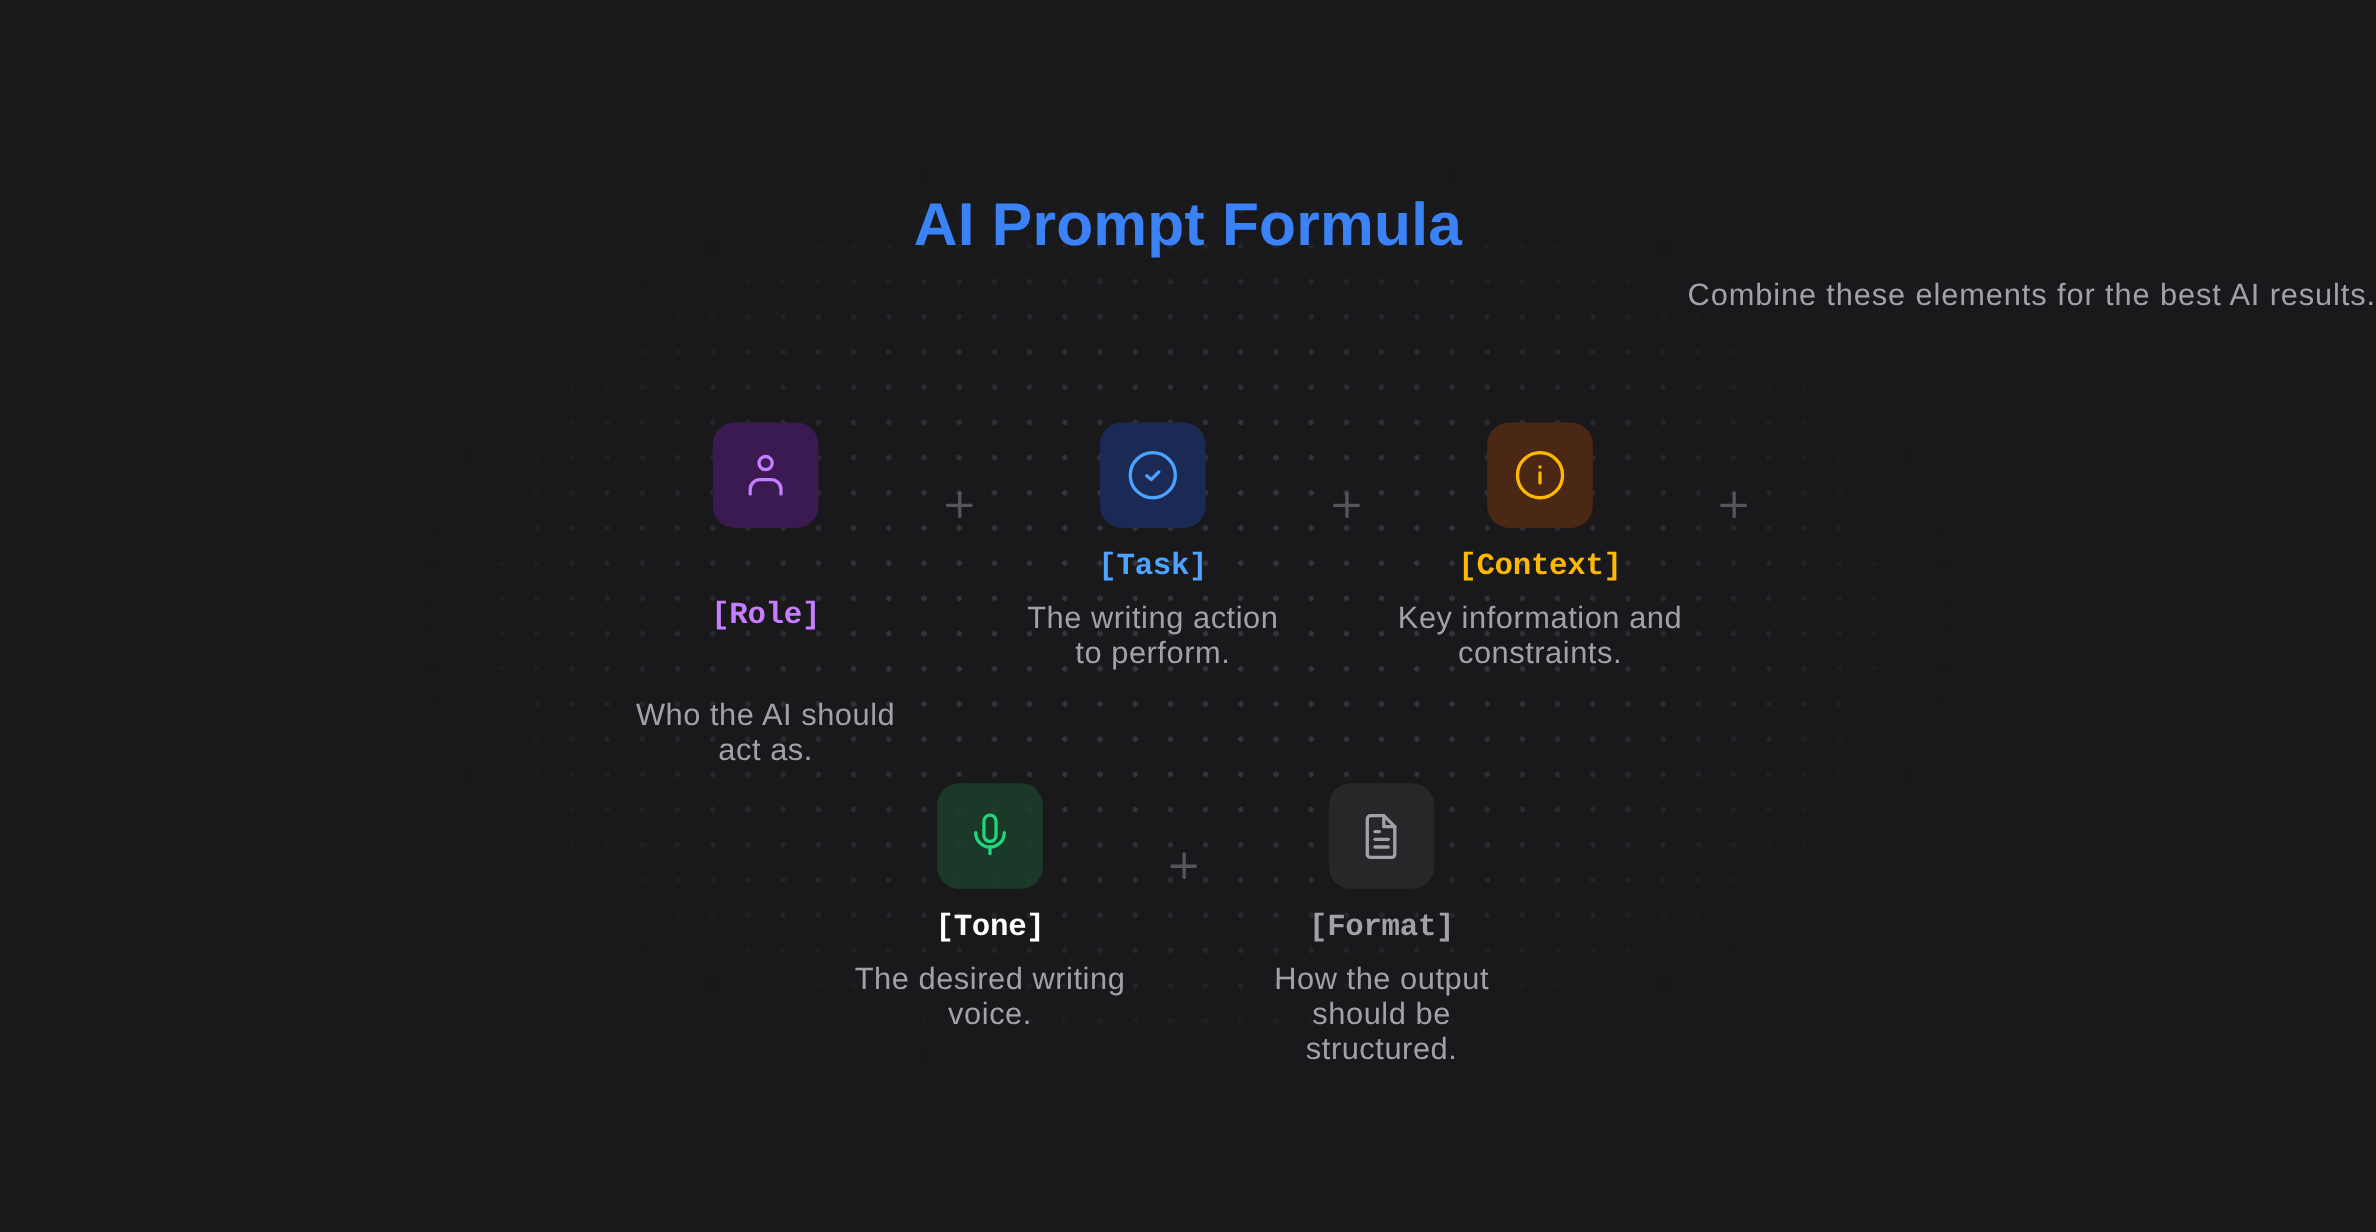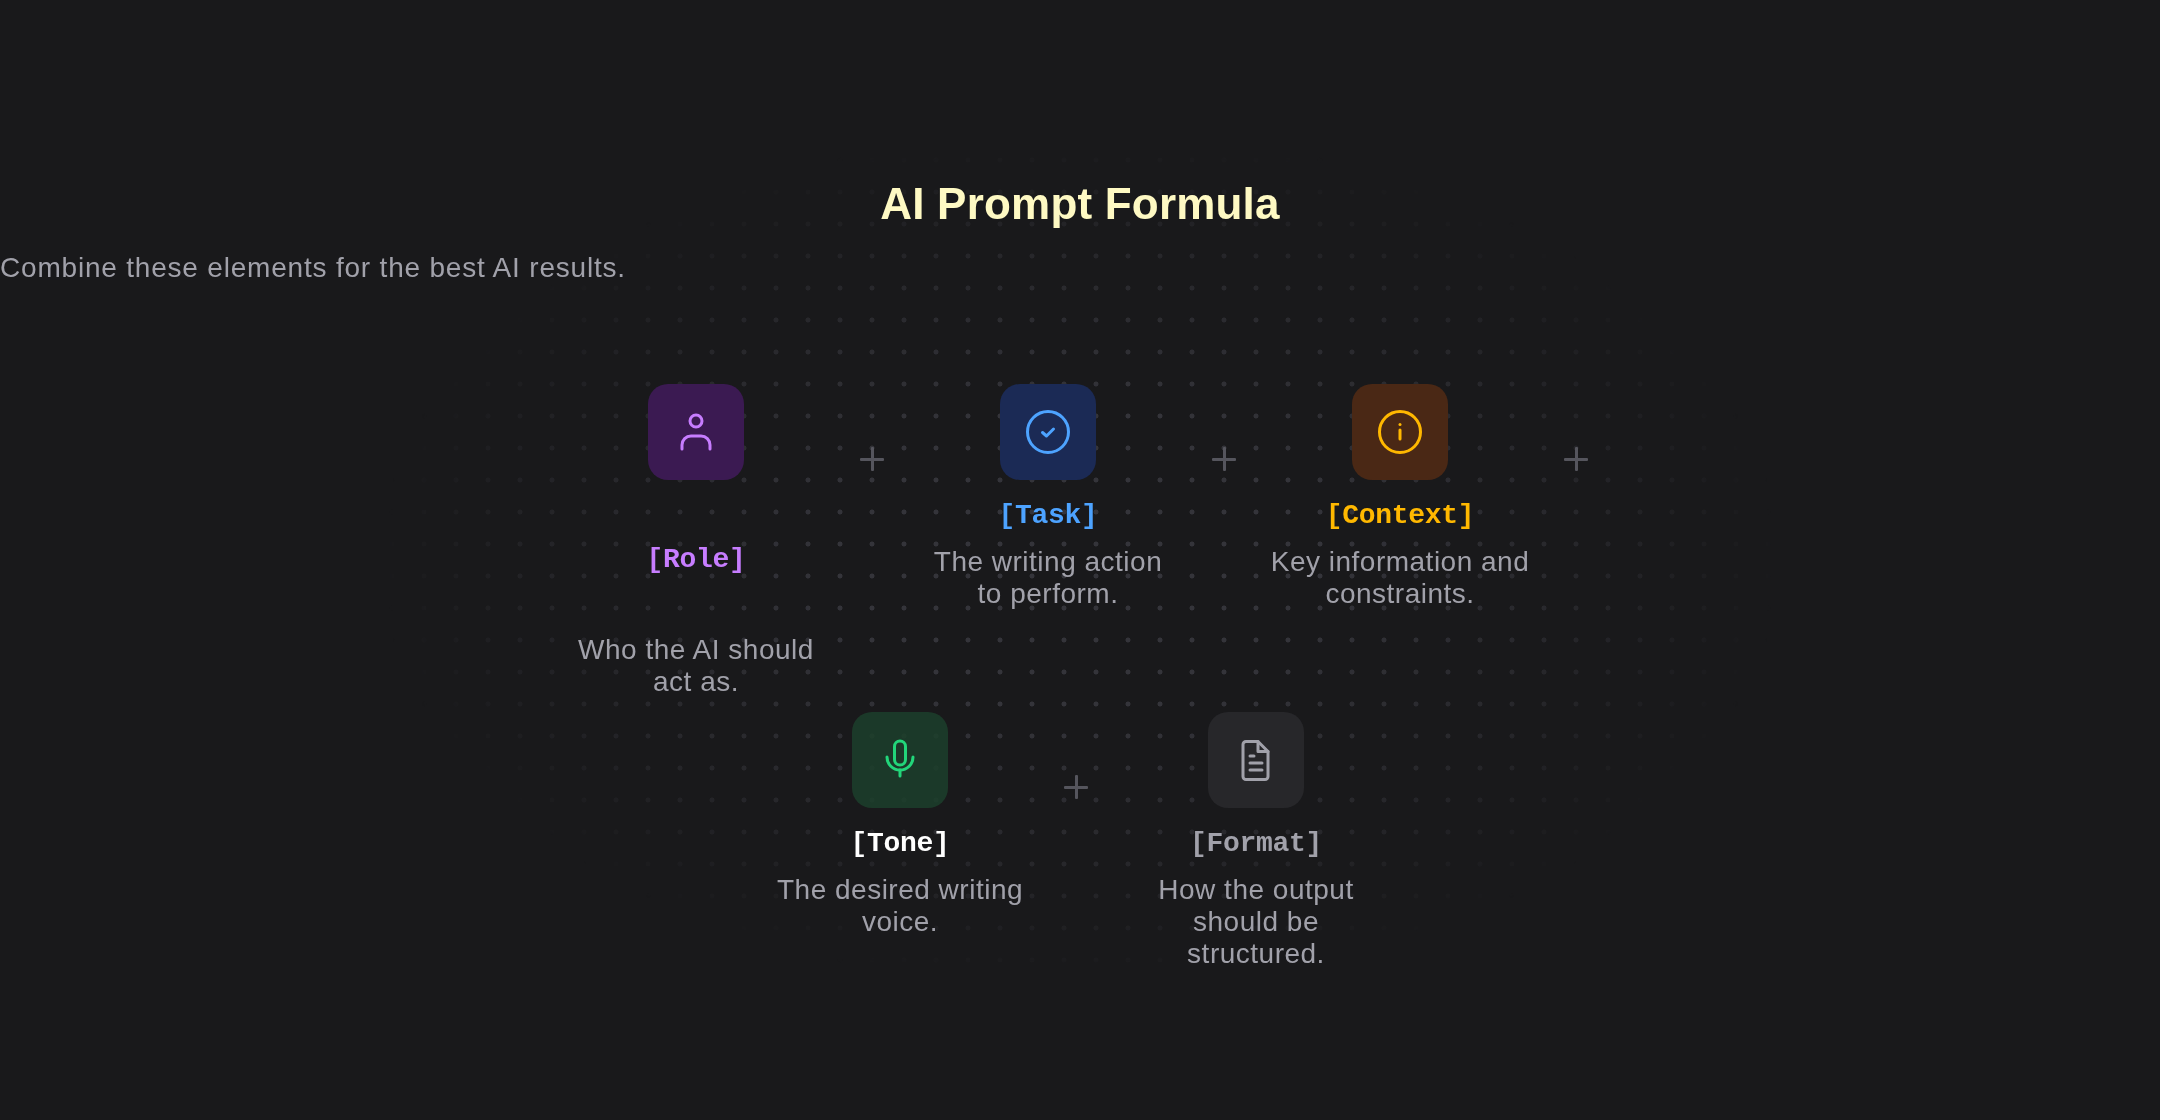--- a/index.html
+++ b/index.html
@@ -13,26 +13,26 @@
     position:absolute; inset:0;
     background-image: radial-gradient(circle at 16px 16px, #34343a 0, #34343a 2.2px, transparent 2.8px);
     background-size:32px 32px;
     background-position:-8px -16px;
     -webkit-mask-image: radial-gradient(ellipse 700px 430px at 1080px 560px, #000 35%, rgba(0,0,0,0.55) 70%, transparent 100%);
     mask-image: radial-gradient(ellipse 700px 430px at 1080px 560px, #000 35%, rgba(0,0,0,0.55) 70%, transparent 100%);
     pointer-events:none;
   }
   .title {
     position:absolute; left:0; right:0; top:178px;
-    text-align:center; color:#fef9c3;
-    font-size:44px; font-weight:700; line-height:52px; letter-spacing:0.2px;
+    text-align:center; color:#3b82f6;
+    font-size:55px; font-weight:700; line-height:52px; letter-spacing:0.2px;
   }
   .subtitle {
     position:absolute; left:0; right:0; top:250px;
-    text-align:left; color:#a1a1aa;
+    text-align:right; color:#a1a1aa;
     font-size:28px; line-height:36px; letter-spacing:0.8px;
   }
   .item {
     position:absolute; width:300px; margin-left:-150px;
     display:flex; flex-direction:column; align-items:center;
   }
   .box {
     width:96px; height:96px; border-radius:20px;
     display:flex; align-items:center; justify-content:center;
   }

